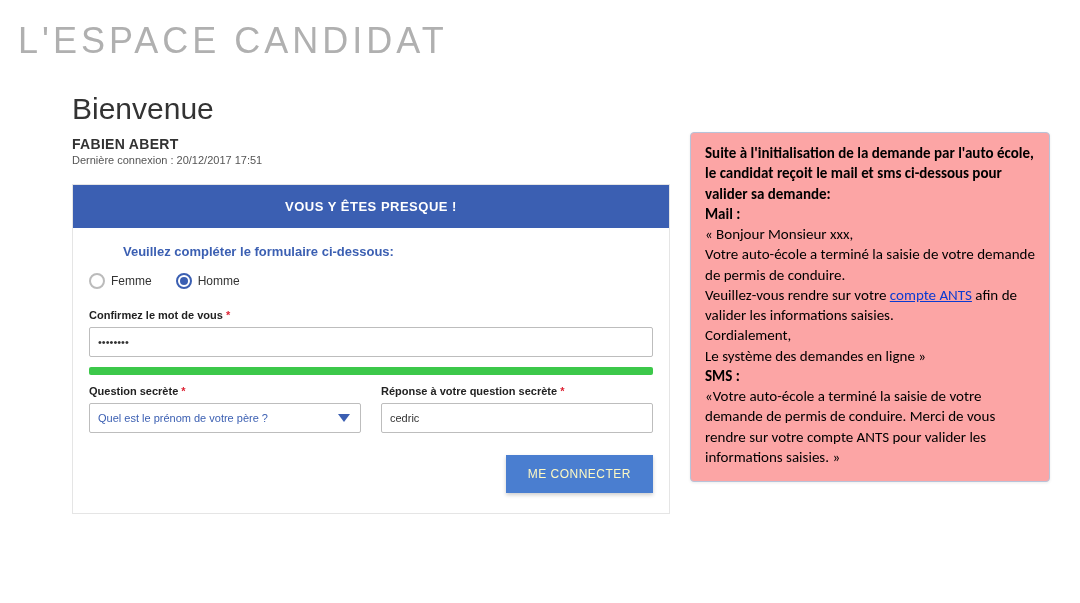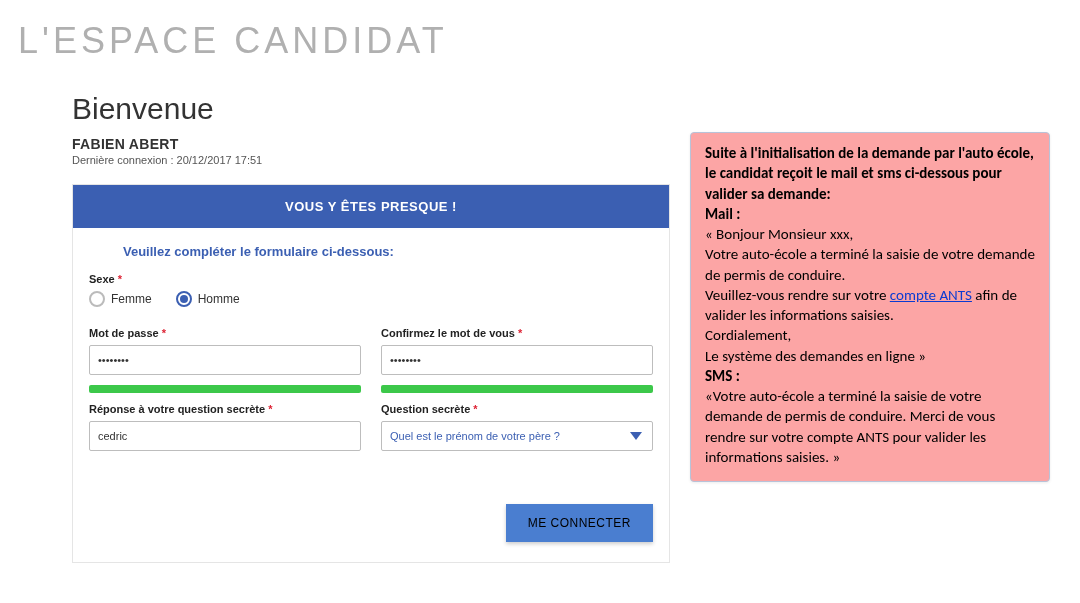--- a/index.html
+++ b/index.html
@@ -83,28 +83,27 @@
     position: absolute; right: 10px; top: 50%; transform: translateY(-50%);
     width: 0; height: 0;
     border-left: 6px solid transparent;
     border-right: 6px solid transparent;
     border-top: 8px solid #3b5fb2;
   }
   .select-text { color: #3b5fb2; font-size: 11px; }
   .btn-row { display: flex; justify-content: flex-end; margin-top: 22px; }
   .btn-primary {
     background: #4a7ed0;
-    color: #000000;
+    color: #fef9c3;
     border: none;
     font-size: 12px;
     letter-spacing: .5px;
     padding: 12px 22px;
     cursor: pointer;
     box-shadow: 0 2px 4px rgba(0,0,0,.2);
-    margin-top: 31px;
   }
   .info-box {
     margin-left: 20px;
     margin-top: 60px;
     width: 360px;
     background: #fca5a5;
     border: 1px solid #b8c3d9;
     border-radius: 4px;
     padding: 10px 14px 14px 14px;
     font-family: Calibri, Arial, sans-serif;
@@ -127,66 +126,56 @@
     <div class="user-name">FABIEN ABERT</div>
     <div class="last-login">
       <span>Dernière connexion : </span><span>20/12/2017 17:51</span>
     </div>
 
     <div class="panel">
       <div class="panel-header">VOUS Y ÊTES PRESQUE !</div>
       <div class="panel-body">
         <div class="form-intro">Veuillez compléter le formulaire ci-dessous:</div>
 
-        <label class="form-label">
-          <span>Sexe</span> <span class="req">*</span>
-        </label>
         <div class="radio-row">
           <div class="radio">
             <span class="radio-circle"></span>
             <span>Femme</span>
           </div>
           <div class="radio">
             <span class="radio-circle selected"></span>
             <span>Homme</span>
           </div>
         </div>
 
         <div class="fields-row">
           <div class="field">
             <label class="form-label">
-              <span>Mot de passe</span> <span class="req">*</span>
-            </label>
-            <input class="input" type="password" value="••••••••" style="">
-            <div class="strength-bar"></div>
-          </div>
-          <div class="field">
-            <label class="form-label">
               <span>Confirmez le mot de vous</span> <span class="req">*</span>
             </label>
             <input class="input" type="password" value="••••••••" style="">
             <div class="strength-bar"></div>
           </div>
         </div>
 
         <div class="fields-row mt">
           <div class="field">
             <label class="form-label">
-              <span>Réponse à votre question secrète</span> <span class="req">*</span>
-            </label>
-            <input class="input" type="text" value="cedric" style="">
-          </div>
-          <div class="field">
-            <label class="form-label">
               <span>Question secrète</span> <span class="req">*</span>
             </label>
             <div class="select-wrap input" style="display:flex;align-items:center;padding-right:28px;">
               <span class="select-text">Quel est le prénom de votre père ?</span>
               <span class="caret"></span>
             </div>
+          </div>
+          <div class="field">
+            <label class="form-label">
+              <span>Réponse à votre question secrète</span> <span class="req">*</span>
+            </label>
+            <input class="input" type="text" value="cedric" style="">
           </div>
         </div>
 
         <div class="btn-row">
           <button class="btn-primary">ME CONNECTER</button>
         </div>
       </div>
     </div>
   </div>
 

